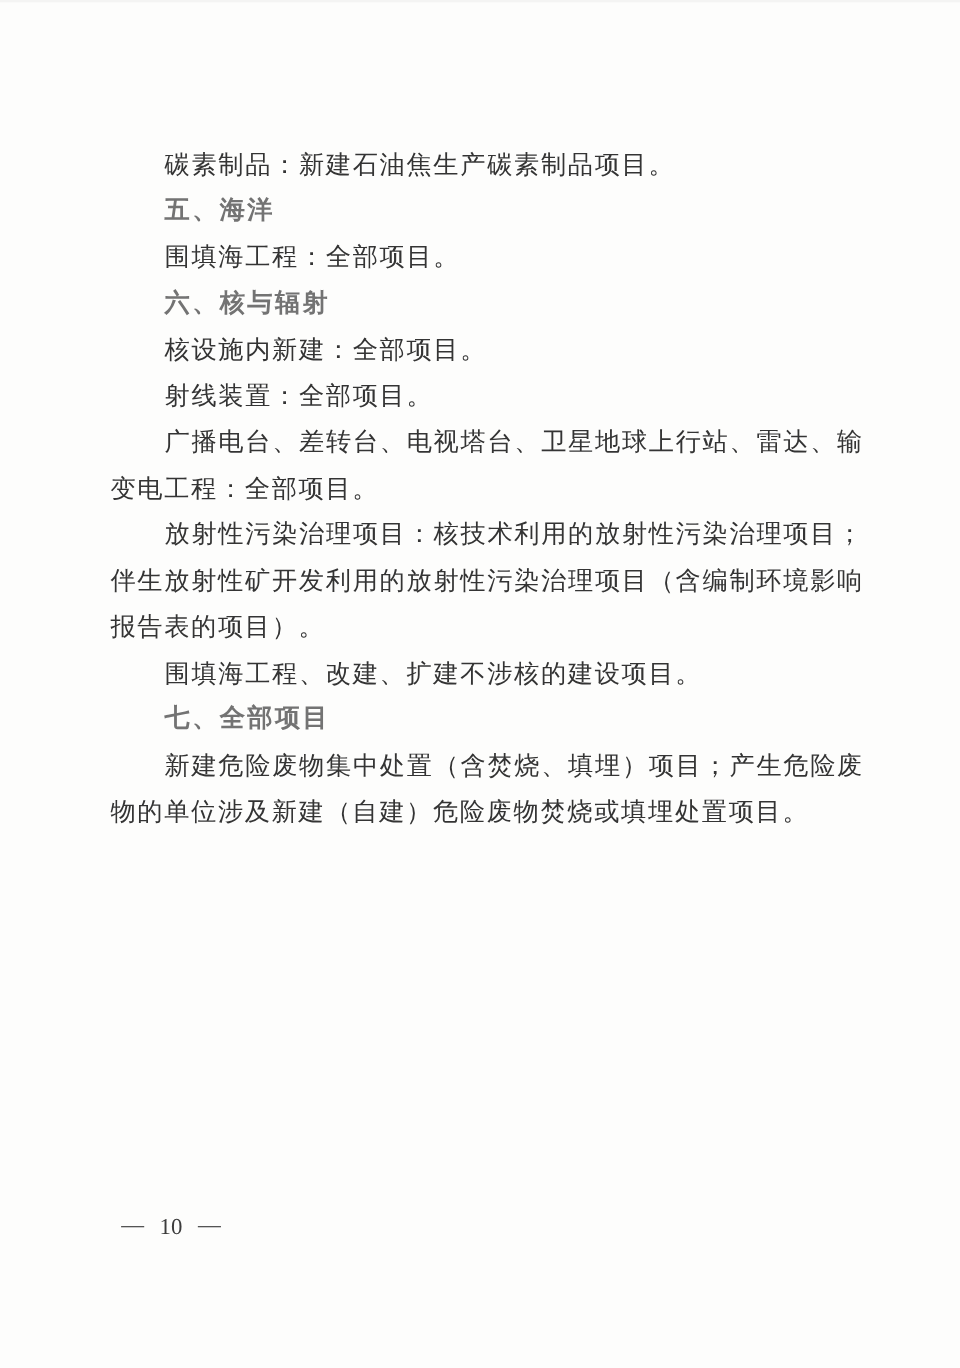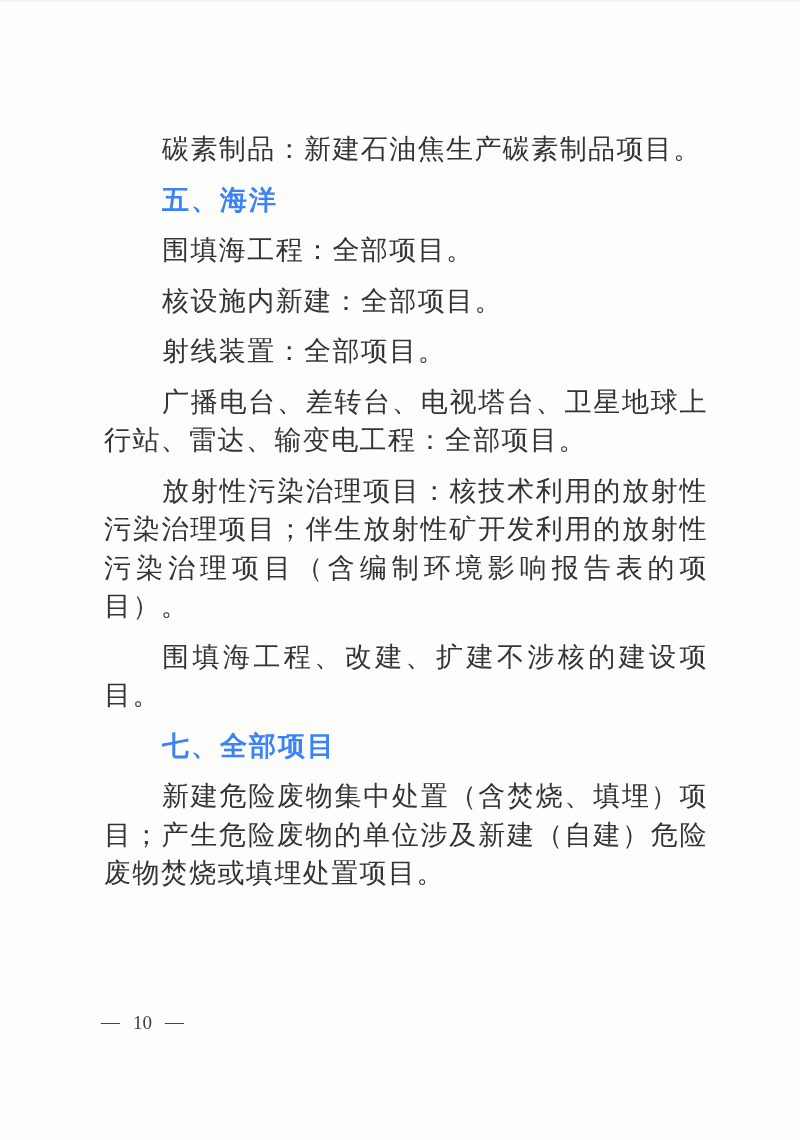--- a/index.html
+++ b/index.html
@@ -24,34 +24,34 @@
     background: rgba(0,0,0,0.035);
   }
   .content {
     position: absolute;
     top: 118px;
     left: 92px;
     width: 628px;
   }
   .content p,
   .content h3 {
-    margin: 12px;
+    margin: 0;
     padding: 0;
-    font-size: 27px;
+    font-size: 21px;
     line-height: 38.5px;
     letter-spacing: 1.4px;
     text-indent: 2.15em;
     text-align: justify;
     text-justify: inter-character;
     font-weight: normal;
   }
   .content h3 {
     font-family: "Liberation Sans", "DejaVu Sans", sans-serif;
     font-weight: 700;
-    color: #3b82f6;
+    color: #737373;
     letter-spacing: 2px;
     text-align: left;
   }
   .footer {
     position: absolute;
     left: 101px;
     top: 1012px;
     display: inline-flex;
     align-items: center;
     gap: 13px;
@@ -68,20 +68,21 @@
 </head>
 <body>
 
 <div class="page">
   <div class="scan-edge"></div>
 
   <main class="content">
       <p>碳素制品：新建石油焦生产碳素制品项目。</p>
       <h3>五、海洋</h3>
       <p>围填海工程：全部项目。</p>
+      <h3>六、核与辐射</h3>
       <p>核设施内新建：全部项目。</p>
       <p>射线装置：全部项目。</p>
       <p>广播电台、差转台、电视塔台、卫星地球上行站、雷达、输变电工程：全部项目。</p>
       <p>放射性污染治理项目：核技术利用的放射性污染治理项目；伴生放射性矿开发利用的放射性污染治理项目（含编制环境影响报告表的项目）。</p>
       <p>围填海工程、改建、扩建不涉核的建设项目。</p>
       <h3>七、全部项目</h3>
       <p>新建危险废物集中处置（含焚烧、填埋）项目；产生危险废物的单位涉及新建（自建）危险废物焚烧或填埋处置项目。</p>
     </main>
 
   <footer class="footer">

